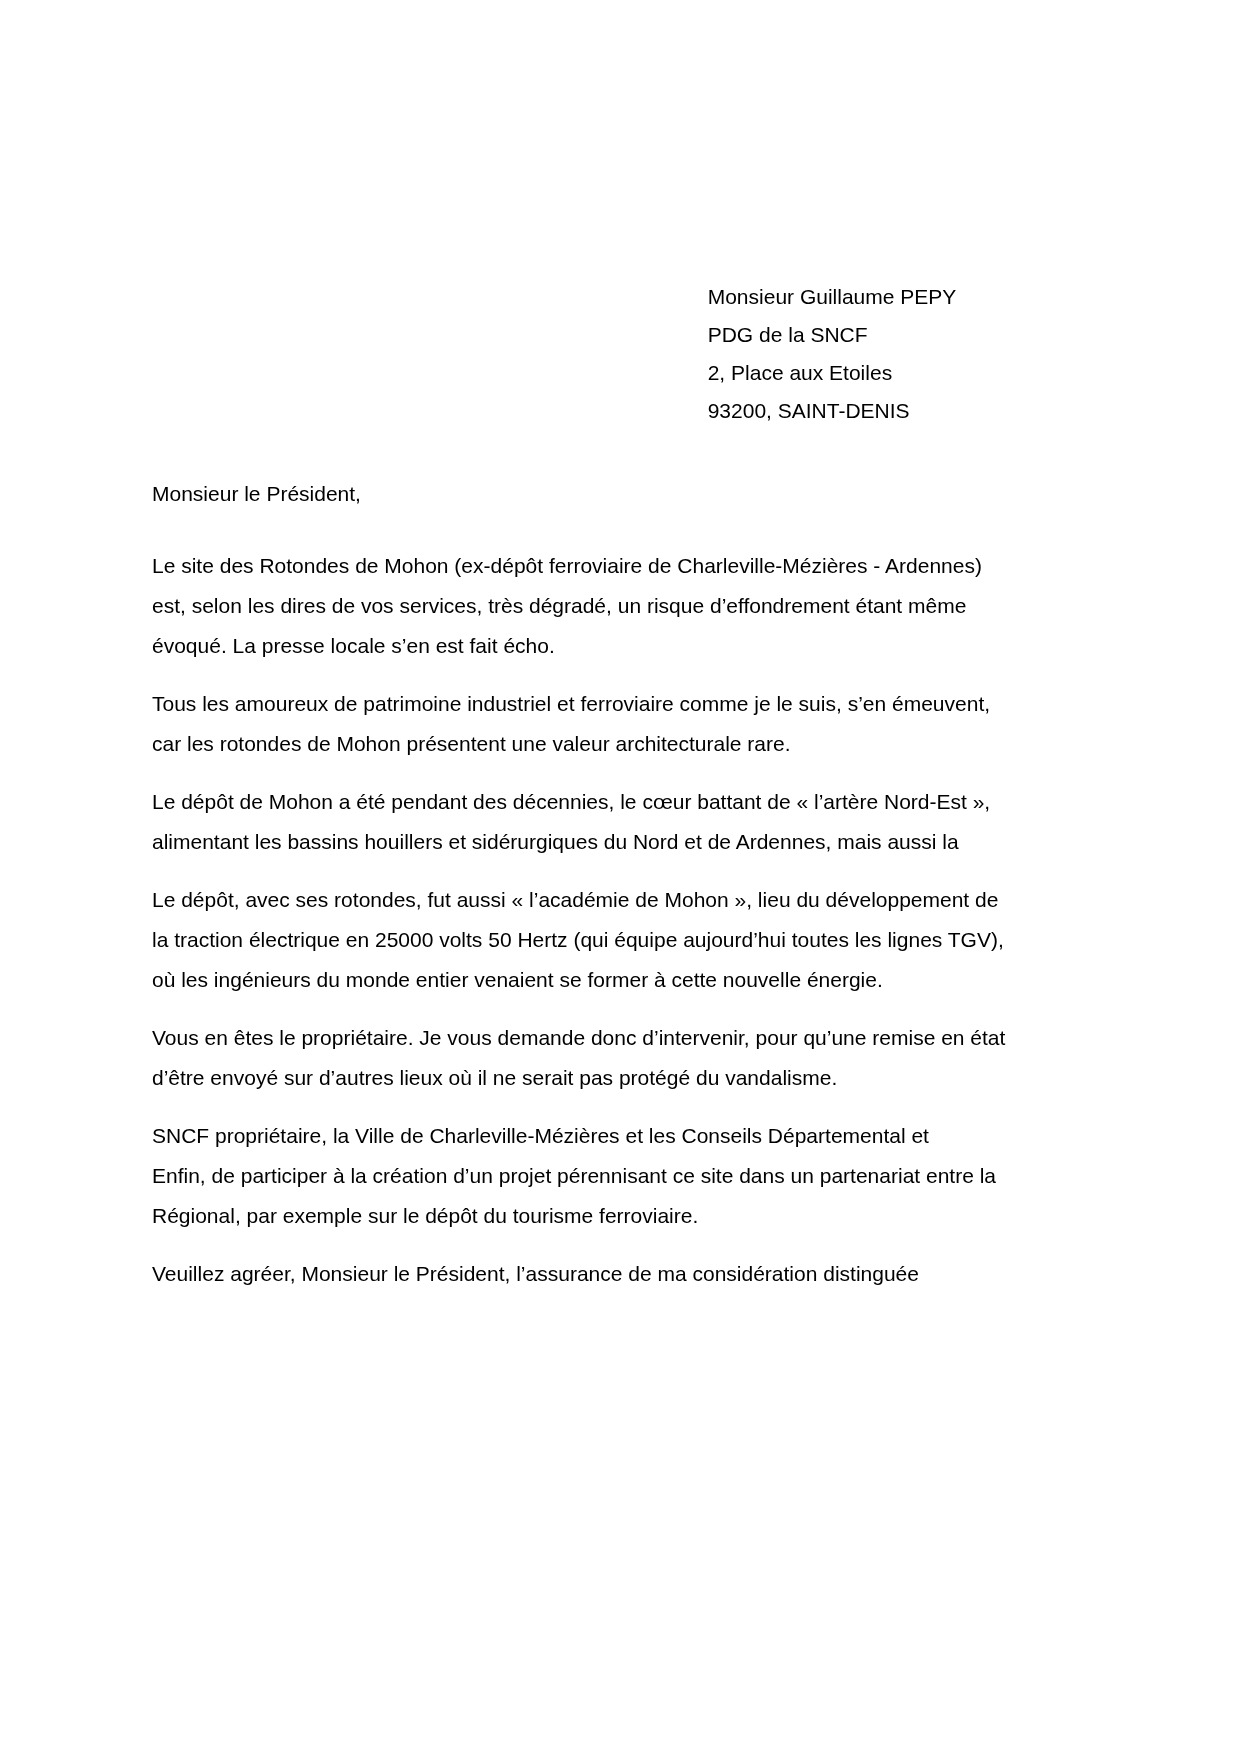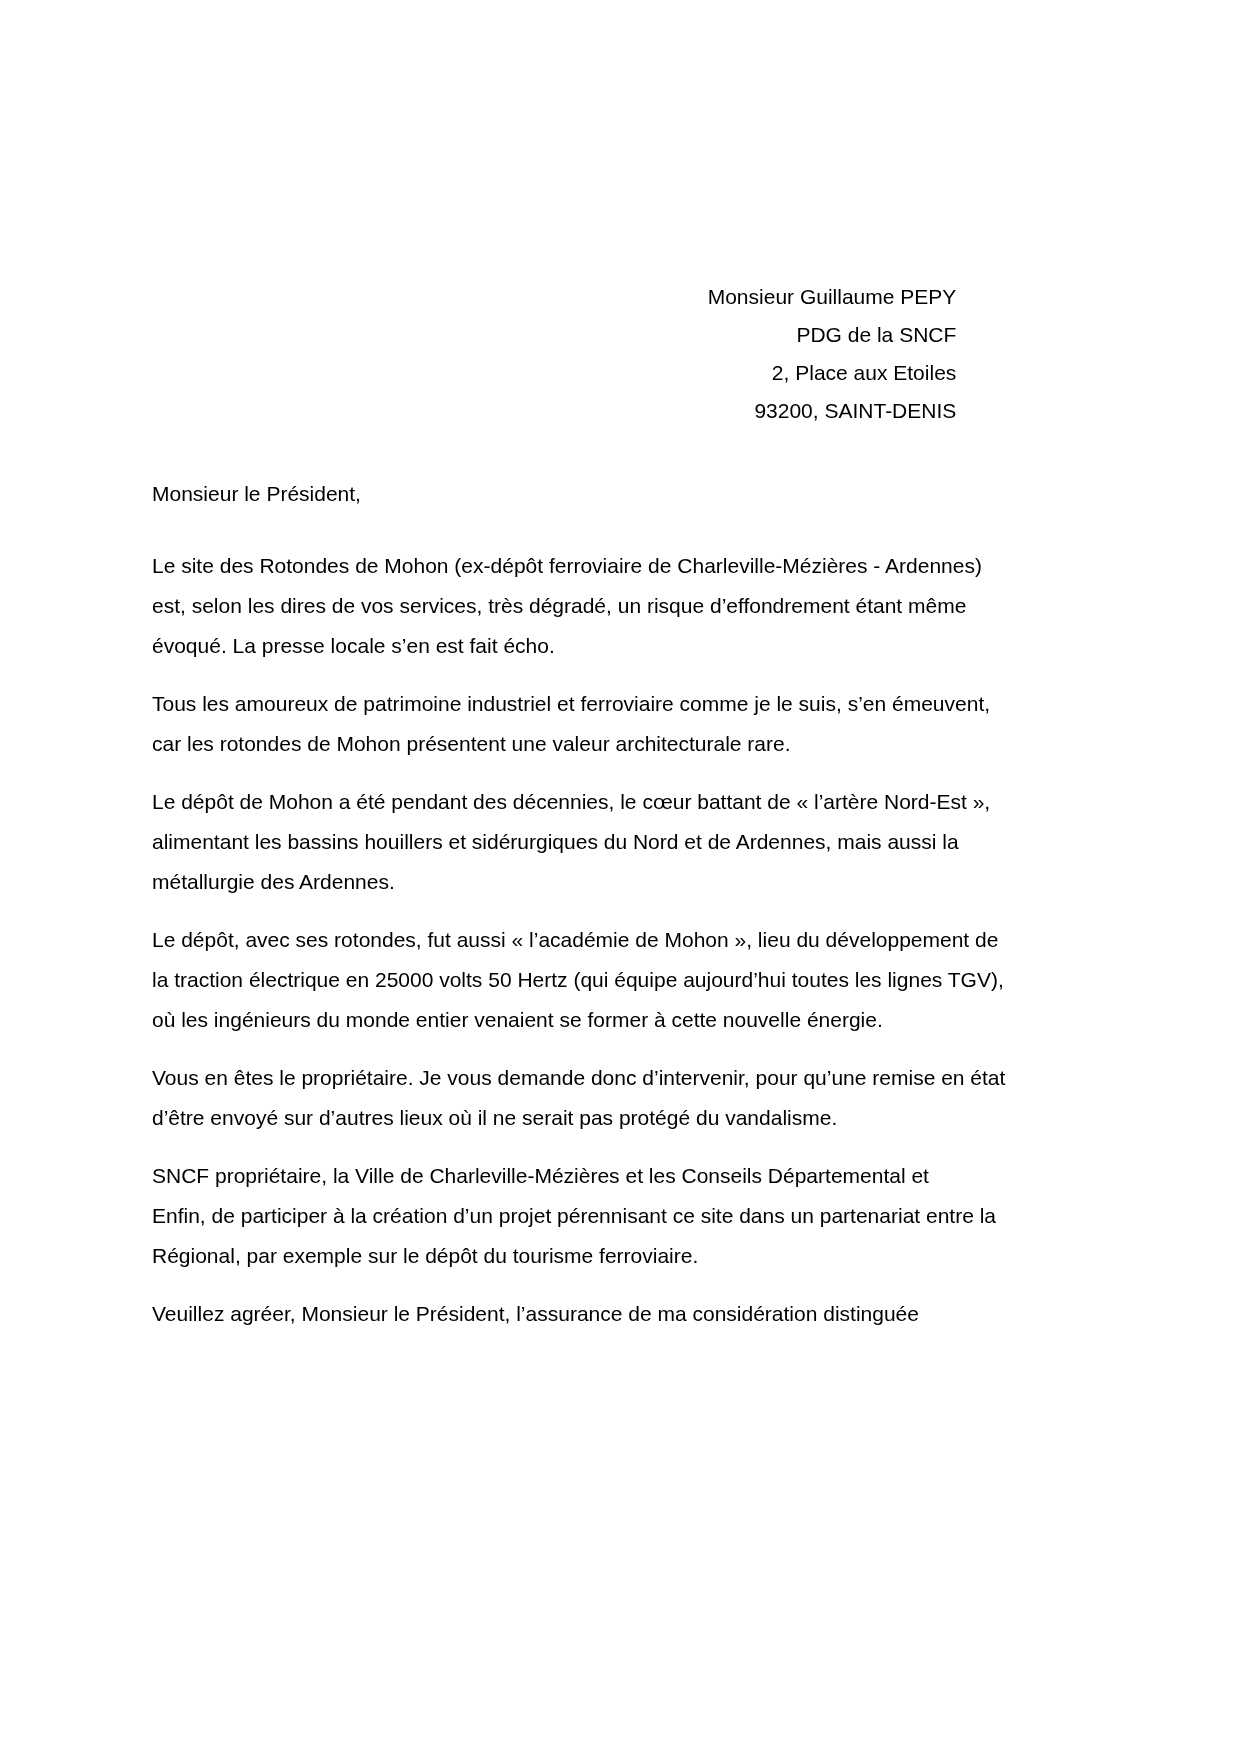--- a/index.html
+++ b/index.html
@@ -17,21 +17,21 @@
     font-family: "Liberation Sans", "DejaVu Sans", sans-serif;
     font-size: 21px;
     line-height: 40px;
     overflow: hidden;
   }
   .recipient-block {
     position: absolute;
     top: 278px;
     left: 832px;
     transform: translateX(-50%);
-    text-align: right;
+    text-align: left;
     line-height: 38px;
     white-space: nowrap;
   }
   .letter-body {
     position: absolute;
     top: 474px;
     left: 152px;
     width: 960px;
   }
   .salutation {
@@ -71,21 +71,20 @@
     </div>
 
     <div class="paragraph">
       <div class="line">Tous les amoureux de patrimoine industriel et ferroviaire comme je le suis, s’en émeuvent,</div>
       <div class="line">car les rotondes de Mohon présentent une valeur architecturale rare.</div>
     </div>
 
     <div class="paragraph">
       <div class="line">Le dépôt de Mohon a été pendant des décennies, le cœur battant de « l’artère Nord-Est »,</div>
       <div class="line">alimentant les bassins houillers et sidérurgiques du Nord et de Ardennes, mais aussi la</div>
-      <div class="line">métallurgie des Ardennes.</div>
     </div>
 
     <div class="paragraph">
       <div class="line">Le dépôt, avec ses rotondes, fut aussi « l’académie de Mohon », lieu du développement de</div>
       <div class="line">la traction électrique en 25000 volts 50 Hertz (qui équipe aujourd’hui toutes les lignes TGV),</div>
       <div class="line">où les ingénieurs du monde entier venaient se former à cette nouvelle énergie.</div>
     </div>
 
     <div class="paragraph">
       <div class="line">Vous en êtes le propriétaire. Je vous demande donc d’intervenir, pour qu’une remise en état</div>

